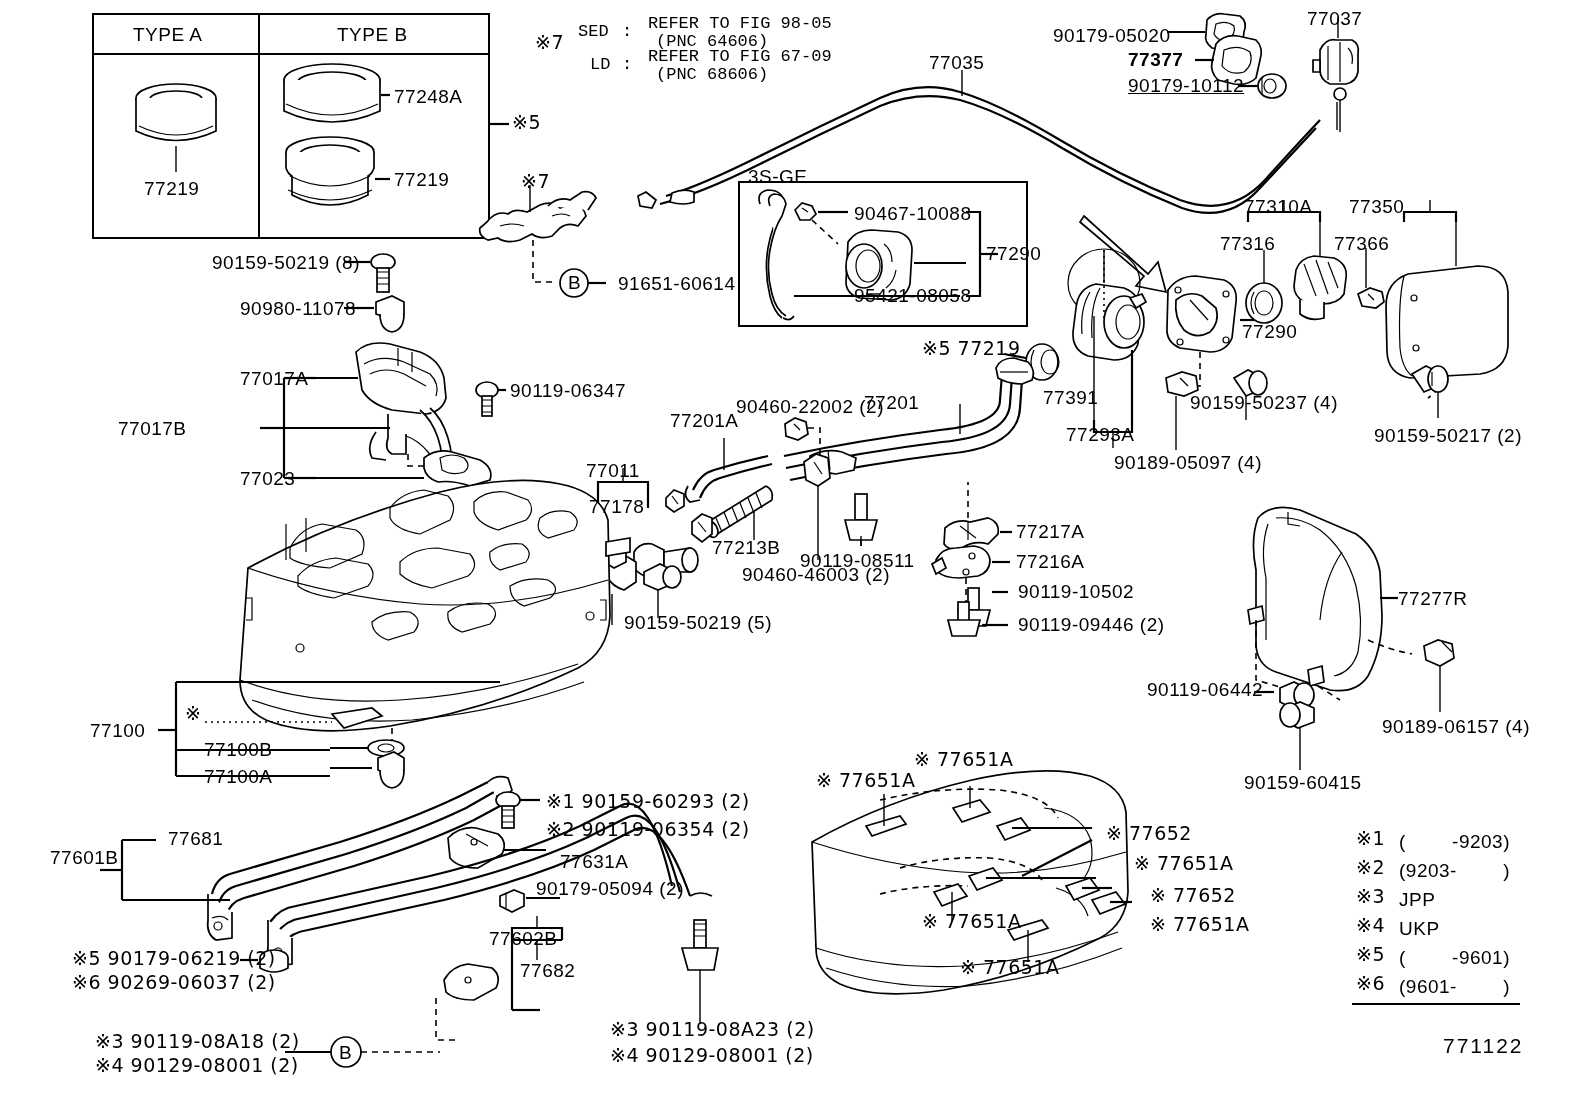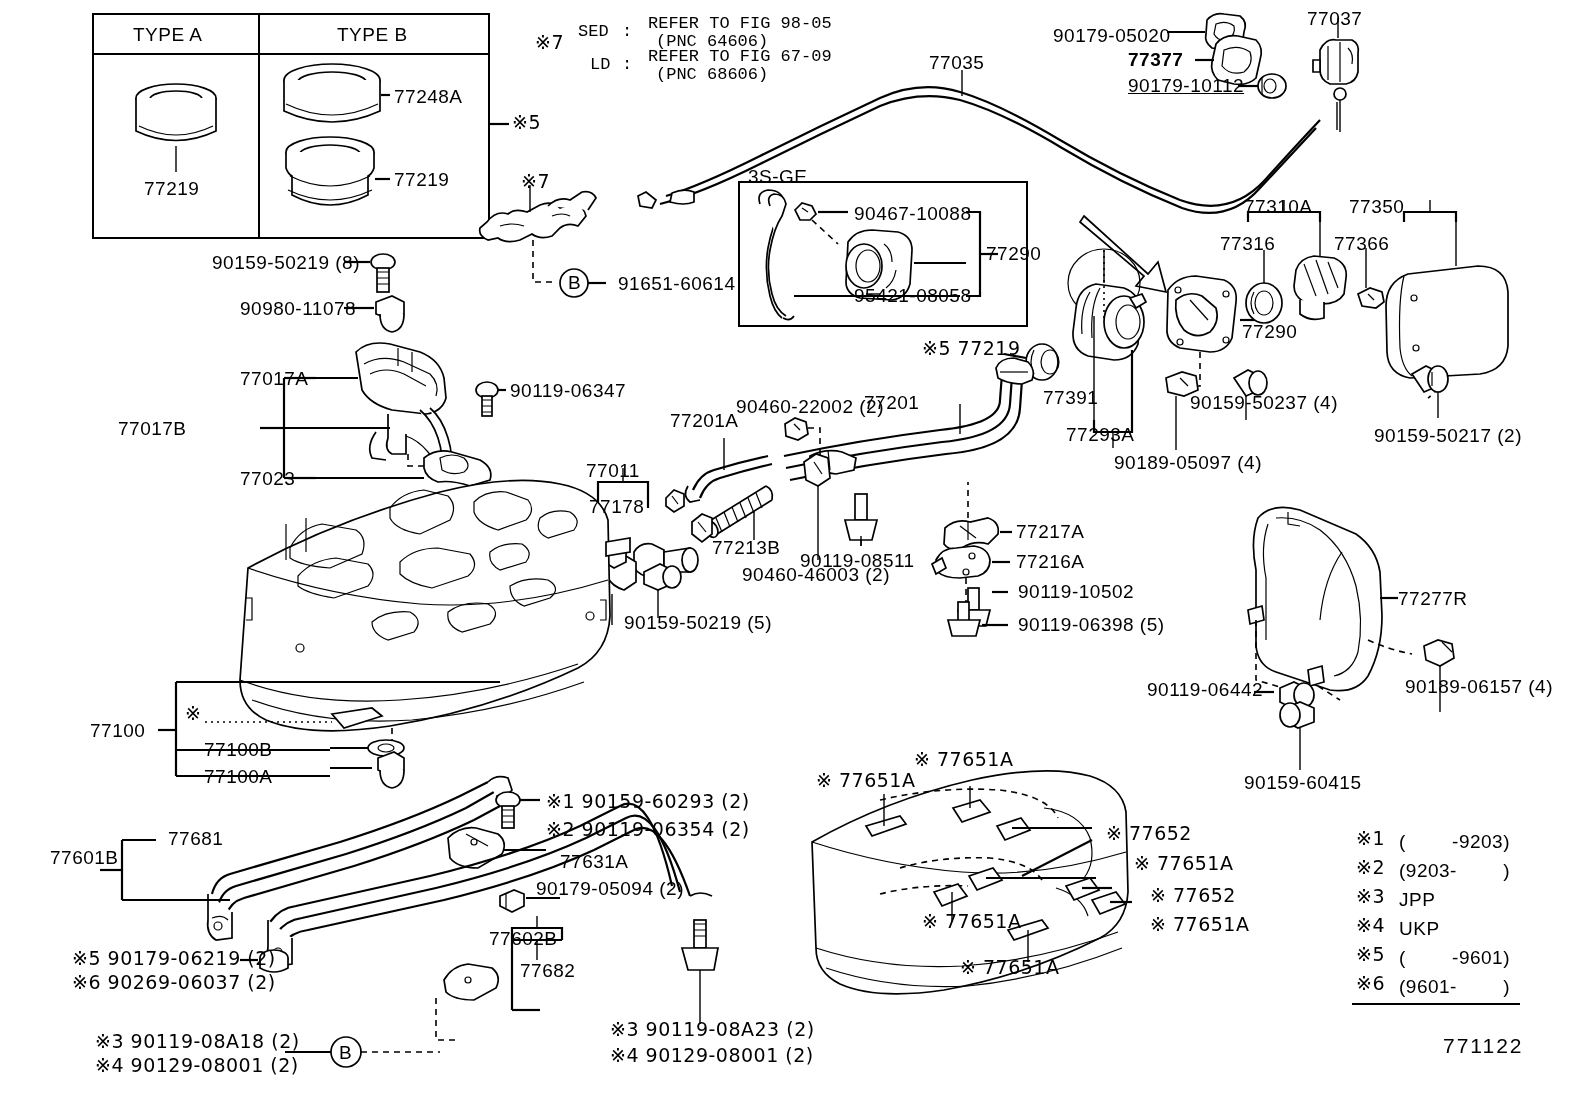--- a/index.html
+++ b/index.html
@@ -636,37 +636,37 @@
   <div class="lbl" style="left:586px; top:460px;">77011</div>
   <div class="lbl" style="left:556px; top:496px;margin-left:33px;">77178</div>
   <div class="lbl" style="left:712px; top:537px;">77213B</div>
   <div class="lbl" style="left:800px; top:550px;">90119-08511</div>
   <div class="lbl" style="left:742px; top:564px;">90460-46003 (2)</div>
   <div class="lbl" style="left:624px; top:612px;">90159-50219 (5)</div>
 
   <div class="lbl" style="left:1016px; top:521px;">77217A</div>
   <div class="lbl" style="left:1016px; top:551px;">77216A</div>
   <div class="lbl" style="left:1018px; top:581px;">90119-10502</div>
-  <div class="lbl" style="left:1018px; top:614px;">90119-06398 (5)</div>
+  <div class="lbl" style="left:1018px; top:614px;">90119-09446 (2)</div>
 
   <div class="lbl mark" style="left:922px; top:338px;">※5 77219</div>
   <div class="lbl" style="left:1043px; top:387px;">77391</div>
   <div class="lbl" style="left:1066px; top:424px;">77293A</div>
   <div class="lbl" style="left:1114px; top:452px;">90189-05097 (4)</div>
   <div class="lbl" style="left:1190px; top:392px;">90159-50237 (4)</div>
   <div class="lbl" style="left:1374px; top:425px;">90159-50217 (2)</div>
   <div class="lbl" style="left:1242px; top:321px;">77290</div>
   <div class="lbl" style="left:1244px; top:196px;">77310A</div>
   <div class="lbl" style="left:1349px; top:196px;">77350</div>
   <div class="lbl" style="left:1220px; top:233px;">77316</div>
   <div class="lbl" style="left:1318px; top:233px;margin-left:16px;">77366</div>
 
   <div class="lbl" style="left:1398px; top:588px;">77277R</div>
   <div class="lbl" style="left:1147px; top:679px;">90119-06442</div>
-  <div class="lbl" style="left:1382px; top:676px;margin-left:23px;">90189-06157 (4)</div>
+  <div class="lbl" style="left:1382px; top:716px;">90189-06157 (4)</div>
   <div class="lbl" style="left:1244px; top:772px;">90159-60415</div>
 
   <div class="lbl" style="left:90px; top:720px;">77100</div>
   <div class="lbl mark" style="left:185px; top:703px;">※</div>
   <div class="lbl" style="left:204px; top:739px;">77100B</div>
   <div class="lbl" style="left:204px; top:766px;">77100A</div>
 
   <div class="lbl" style="left:50px; top:847px;">77601B</div>
   <div class="lbl" style="left:168px; top:828px;">77681</div>
   <div class="lbl" style="left:560px; top:851px;">77631A</div>

